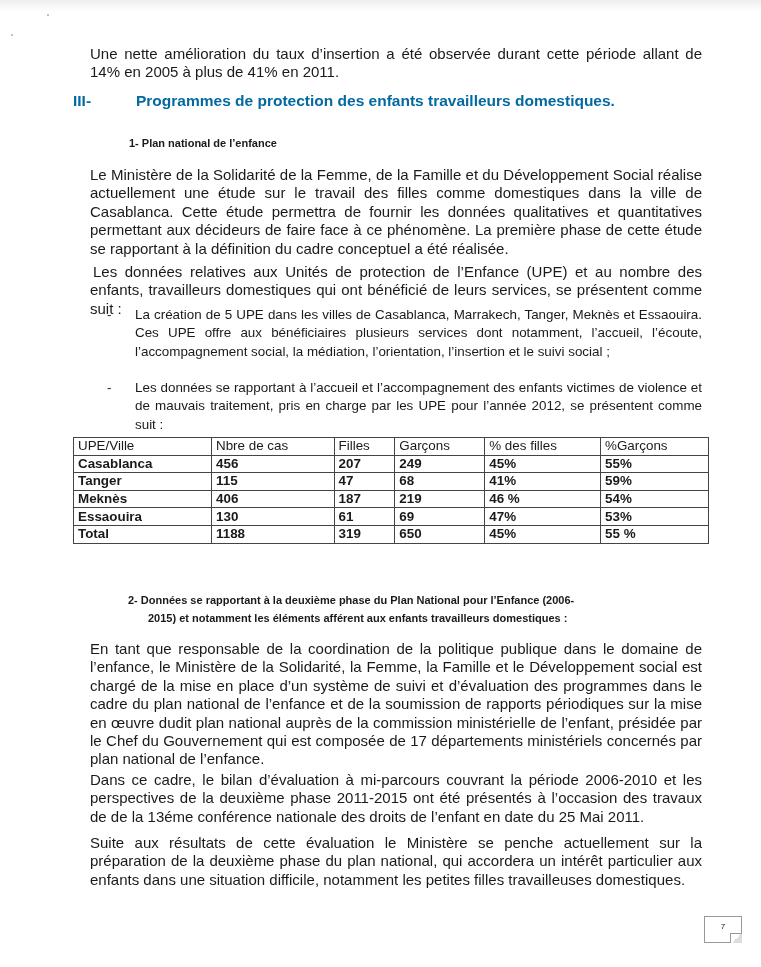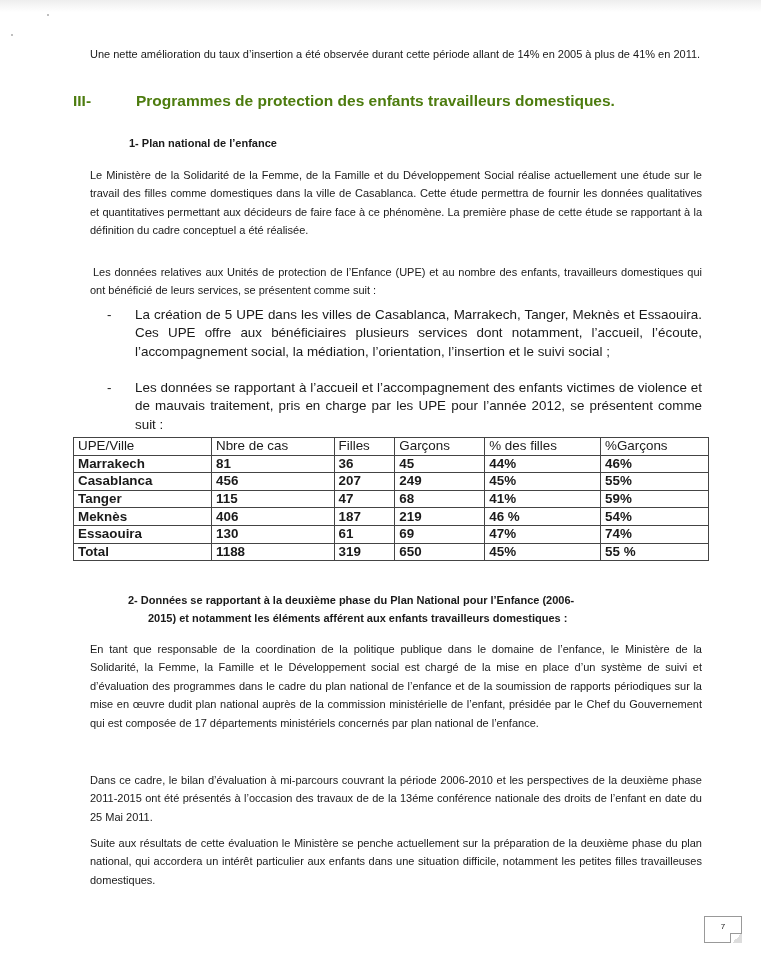--- a/index.html
+++ b/index.html
@@ -6,26 +6,26 @@
   body {
     width: 761px; height: 967px; position: relative; overflow: hidden;
     font-family: "Liberation Sans", sans-serif; color: #1a1a1a;
   }
   .page-shadow {
     position: absolute; left: 0; top: 0; width: 761px; height: 12px;
     background: linear-gradient(#eeeeee, #ffffff);
   }
   .speck { position: absolute; width: 2px; height: 2px; background: #aaa; border-radius: 1px; }
   .p {
-    position: absolute; font-size: 11px; line-height: 18.4px;
+    position: absolute; font-size: 15px; line-height: 18.4px;
     text-align: justify; margin: 0;
   }
   .heading-main {
     position: absolute; left: 73px; top: 92px; font-size: 15.5px; font-weight: bold;
-    color: #4d7c0f; margin: 0; white-space: nowrap;
+    color: #0369a1; margin: 0; white-space: nowrap;
   }
   .heading-main .num { display: inline-block; width: 63px; }
   .subheading {
     position: absolute; font-size: 11px; font-weight: bold; margin: 0; line-height: 18.4px;
   }
   .bullet {
     position: absolute; font-size: 13.4px; line-height: 18.4px; text-align: justify;
   }
   .bullet .dash { position: absolute; left: -28px; top: 0; }
   table.data {
@@ -84,28 +84,20 @@
       <th>UPE/Ville</th>
       <th>Nbre de cas</th>
       <th>Filles</th>
       <th>Garçons</th>
       <th>% des filles</th>
       <th>%Garçons</th>
     </tr>
   </thead>
   <tbody>
     <tr>
-      <td>Marrakech</td>
-      <td>81</td>
-      <td>36</td>
-      <td>45</td>
-      <td>44%</td>
-      <td>46%</td>
-    </tr>
-    <tr>
       <td>Casablanca</td>
       <td>456</td>
       <td>207</td>
       <td>249</td>
       <td>45%</td>
       <td>55%</td>
     </tr>
     <tr>
       <td>Tanger</td>
       <td>115</td>
@@ -121,21 +113,21 @@
       <td>219</td>
       <td>46 %</td>
       <td>54%</td>
     </tr>
     <tr>
       <td>Essaouira</td>
       <td>130</td>
       <td>61</td>
       <td>69</td>
       <td>47%</td>
-      <td>74%</td>
+      <td>53%</td>
     </tr>
     <tr>
       <td>Total</td>
       <td>1188</td>
       <td>319</td>
       <td>650</td>
       <td>45%</td>
       <td>55 %</td>
     </tr>
   </tbody>

